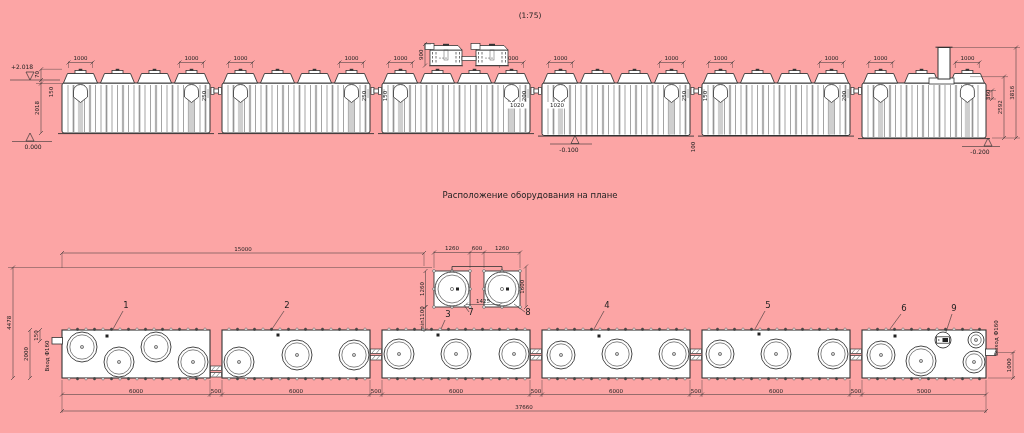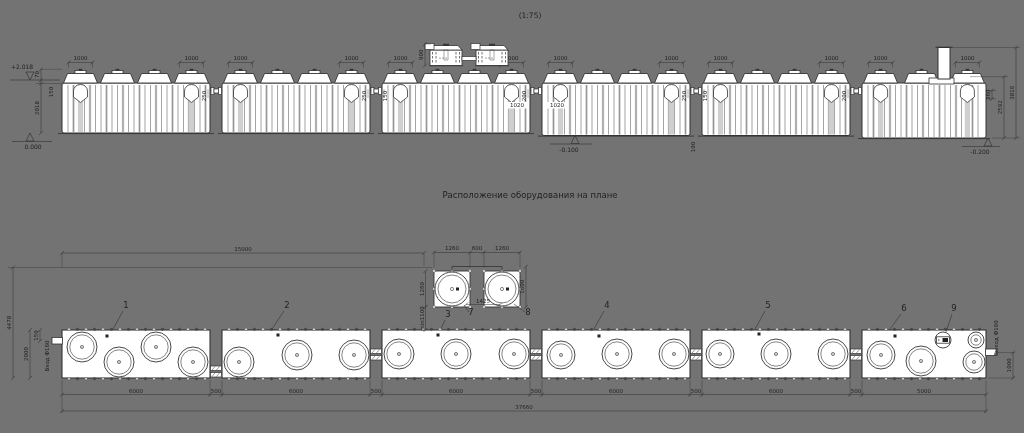--- a/index.html
+++ b/index.html
@@ -1,16 +1,16 @@
 <!DOCTYPE html>
 <html><head>
 <meta charset="utf-8">
 <style>
   html,body{margin:0;padding:0;background:#fff;}
-  .canvas{position:relative;width:1024px;height:433px;background:#737373;overflow:hidden;
+  .canvas{position:relative;width:1024px;height:433px;background:#fca5a5;overflow:hidden;
           font-family:"DejaVu Sans", sans-serif;}
   svg{display:block;}
   svg text{font-family:"DejaVu Sans", sans-serif; fill:#222;}
 </style>
 </head>
 <body>
 
 <div class="canvas">
   <svg id="drawing" width="1024" height="433" viewBox="0 0 1024 433">
       <g>

